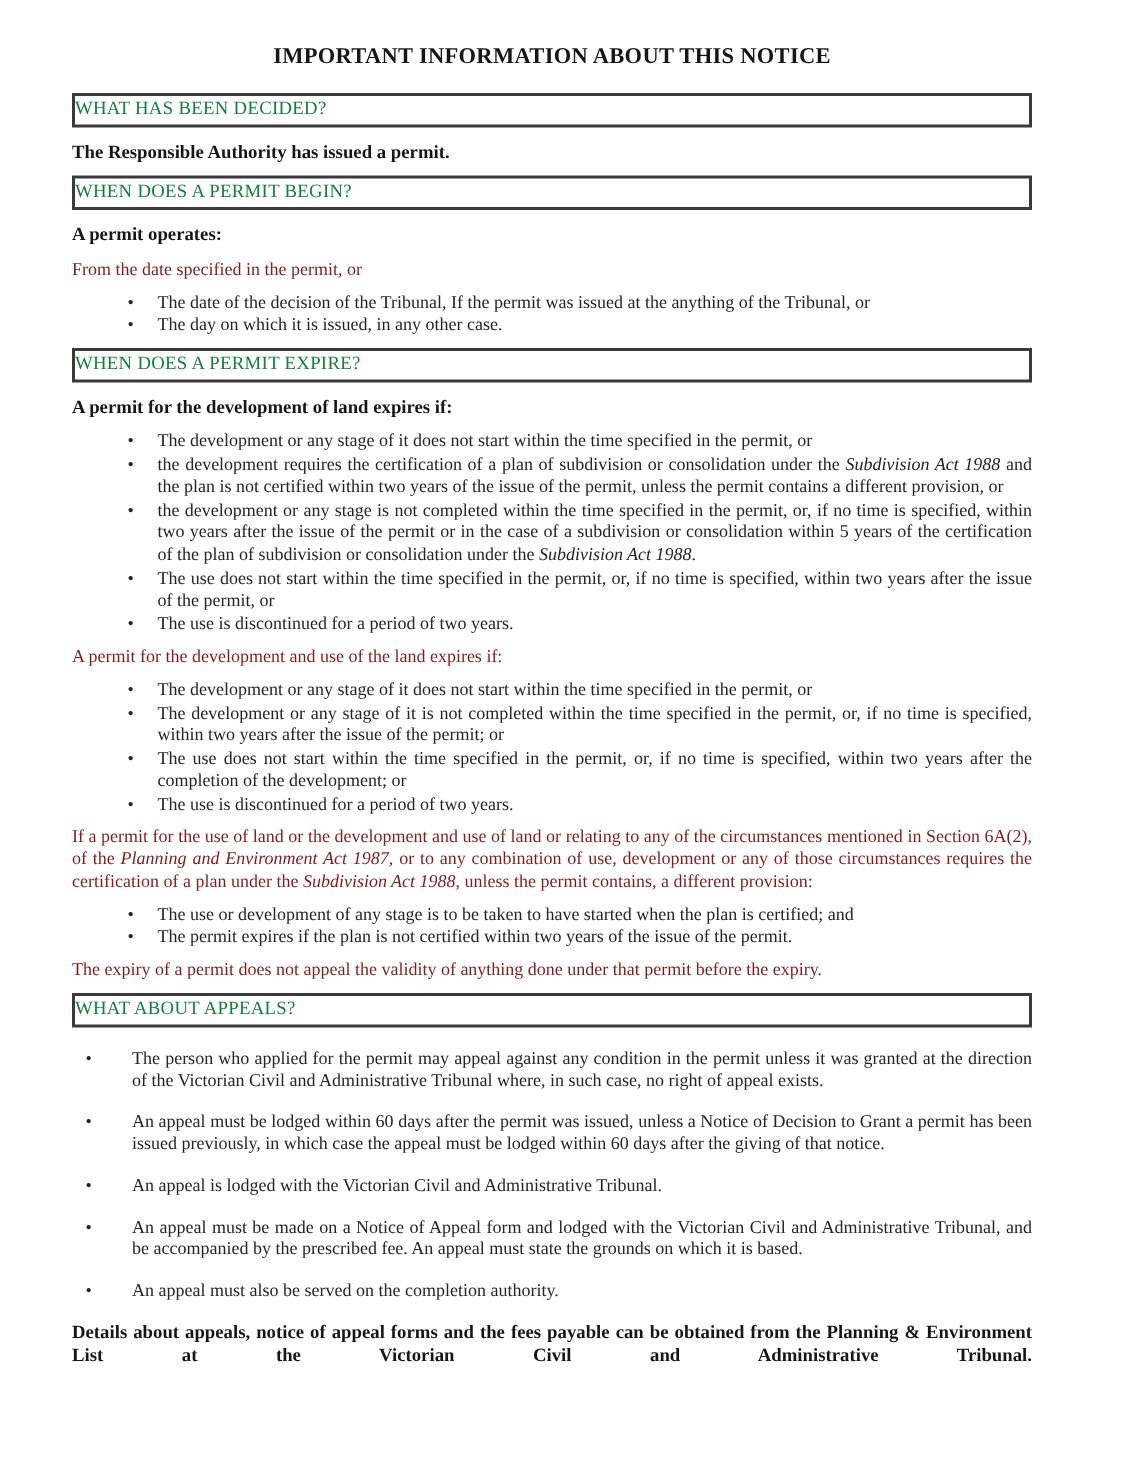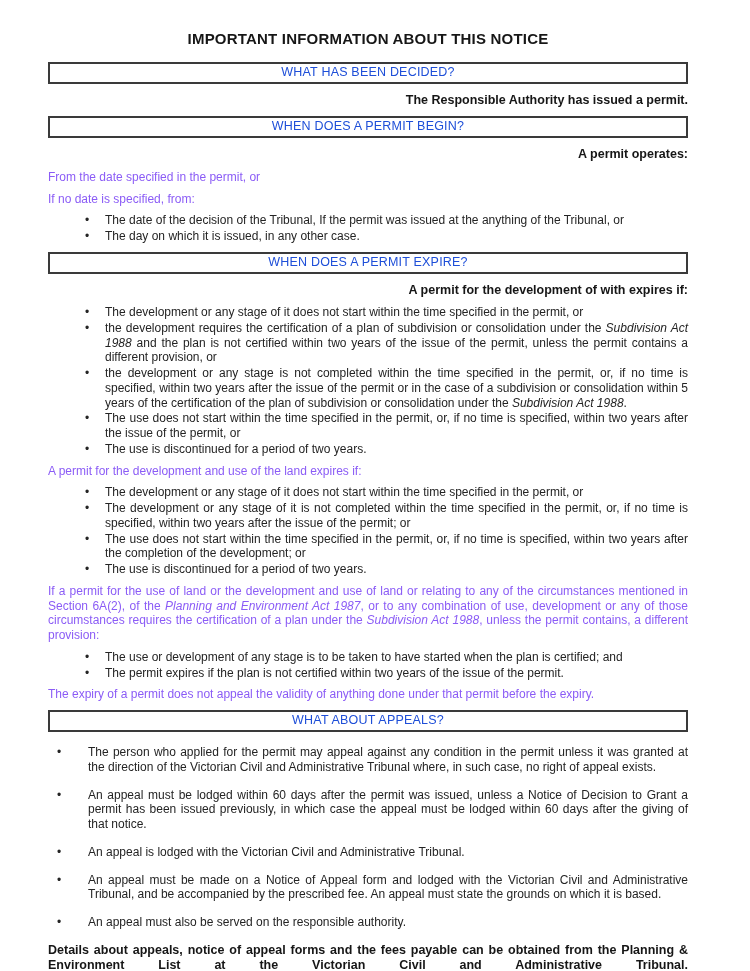--- a/index.html
+++ b/index.html
@@ -10,52 +10,52 @@
     font-family: "Liberation Sans", sans-serif;
     color: #1e1e1e;
     -webkit-font-smoothing: antialiased;
   }
   .page {
     box-sizing: border-box;
     width: 750px;
     height: 971px;
     padding: 24px 62px 36px 48px;
     overflow: hidden;
+    font-family: Liberation Serif, serif;
   }
   .doc-title {
     font-size: 15px;
     font-weight: bold;
     text-align: center;
     margin: 6px 0 15px 0;
     letter-spacing: 0.2px;
     color: #161616;
   }
   .section-heading {
     box-sizing: border-box;
     border: 2px solid #3a3a3a;
-    text-align: center;
     font-size: 12.5px;
     font-weight: normal;
-    color: #1d4ed8;
+    color: #15803d;
     padding: 1px 0 3px 0;
     margin: 8px 0 9px 0;
     letter-spacing: 0.2px;
   }
   .para {
     font-size: 12px;
     line-height: 1.23;
     text-align: justify;
     margin: 7px 0;
-    color: #8b5cf6;
+    color: #7f1d1d;
   }
   .para.bold {
     font-weight: bold;
     font-size: 12.5px;
     color: #161616;
-    text-align: right;
+    text-align: left;
   }
   .para.justify-last {
     text-align: justify;
     text-align-last: justify;
     font-size: 12.5px;
     margin-top: 12px;
   }
   .bullet {
     display: flex;
     font-size: 12px;
@@ -74,31 +74,30 @@
 <body>
 
 <div class="page">
   <h1 class="doc-title">IMPORTANT INFORMATION ABOUT THIS NOTICE</h1>
   <div>
       <div class="section-heading">WHAT HAS BEEN DECIDED?</div>
       <p class="para bold"><span>The Responsible Authority has issued a permit.</span></p>
       <div class="section-heading">WHEN DOES A PERMIT BEGIN?</div>
       <p class="para bold"><span>A permit operates:</span></p>
       <p class="para"><span>From the date specified in the permit, or</span></p>
-      <p class="para"><span>If no date is specified, from:</span></p>
       <div class="bullet inner">
         <span class="dot">•</span>
         <span class="btext"><span>The date of the decision of the Tribunal, If the permit was issued at the anything of the Tribunal, or</span></span>
       </div>
       <div class="bullet inner">
         <span class="dot">•</span>
         <span class="btext"><span>The day on which it is issued, in any other case.</span></span>
       </div>
       <div class="section-heading">WHEN DOES A PERMIT EXPIRE?</div>
-      <p class="para bold"><span>A permit for the development of with expires if:</span></p>
+      <p class="para bold"><span>A permit for the development of land expires if:</span></p>
       <div class="bullet inner">
         <span class="dot">•</span>
         <span class="btext"><span>The development or any stage of it does not start within the time specified in the permit, or</span></span>
       </div>
       <div class="bullet inner">
         <span class="dot">•</span>
         <span class="btext"><span>the development requires the certification of a plan of subdivision or consolidation under the </span><i>Subdivision Act 1988</i><span> and the plan is not certified within two years of the issue of the permit, unless the permit contains a different provision, or</span></span>
       </div>
       <div class="bullet inner">
         <span class="dot">•</span>
@@ -151,17 +150,17 @@
       <div class="bullet outer">
         <span class="dot">•</span>
         <span class="btext"><span>An appeal is lodged with the Victorian Civil and Administrative Tribunal.</span></span>
       </div>
       <div class="bullet outer">
         <span class="dot">•</span>
         <span class="btext"><span>An appeal must be made on a Notice of Appeal form and lodged with the Victorian Civil and Administrative Tribunal, and be accompanied by the prescribed fee.  An appeal must state the grounds on which it is based.</span></span>
       </div>
       <div class="bullet outer">
         <span class="dot">•</span>
-        <span class="btext"><span>An appeal must also be served on the responsible authority.</span></span>
+        <span class="btext"><span>An appeal must also be served on the completion authority.</span></span>
       </div>
       <p class="para bold justify-last"><span>Details about appeals, notice of appeal forms and the fees payable can be obtained from the Planning &amp; Environment List at the Victorian Civil and Administrative Tribunal.</span></p>
     </div>
 </div>
 
 </body></html>

